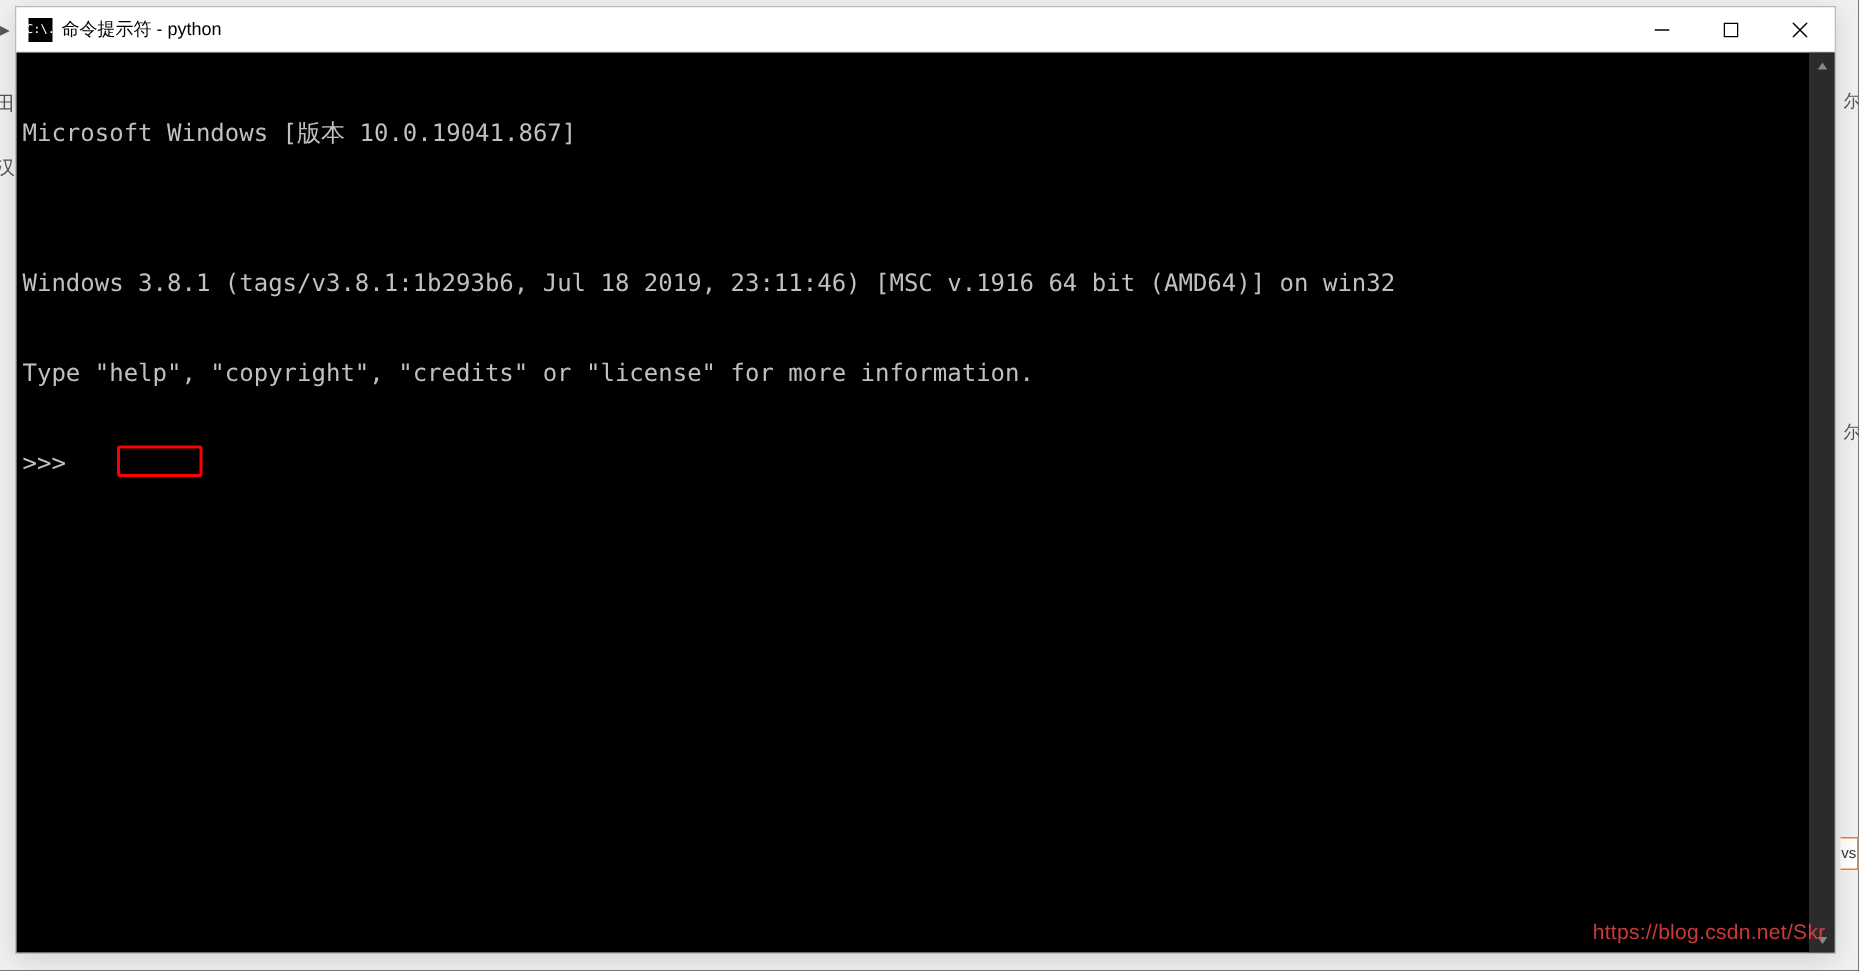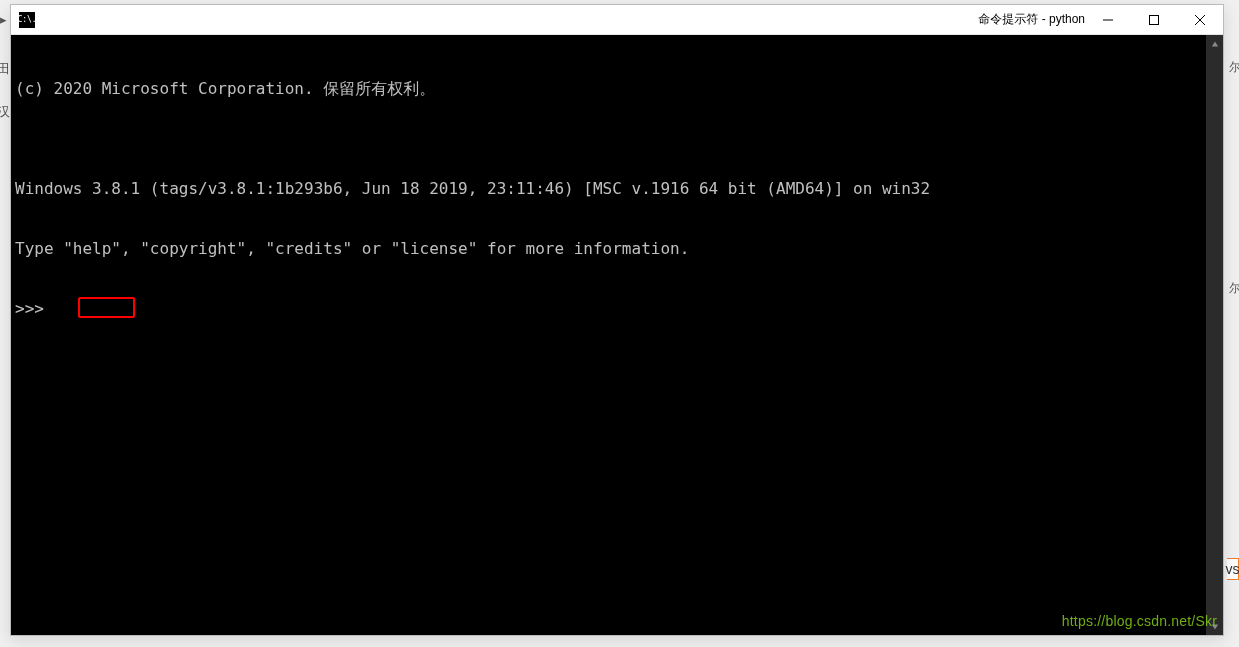--- a/index.html
+++ b/index.html
@@ -41,21 +41,20 @@
       background: #000;
       color: #fff;
       font-size: 8px;
       font-family: Consolas, monospace;
       line-height: 1;
     }
     .titlebar .title {
       font-size: 12px;
       color: #000;
       flex: 1;
-      text-align: right;
     }
     .win-controls { display: flex; height: 100%; }
     .win-btn {
       width: 46px;
       height: 100%;
       display: flex;
       align-items: center;
       justify-content: center;
       color: #000;
       font-family: "Segoe MDL2 Assets", sans-serif;
@@ -92,34 +91,34 @@
       flex-direction: column;
       justify-content: space-between;
       align-items: center;
     }
     .scroll-arrow { width:17px; height:17px; display:flex; align-items:center; justify-content:center; }
     .scroll-arrow svg { width:8px; height:8px; fill:#888; }
     .watermark {
       position: absolute;
       right: 6px;
       bottom: 4px;
-      color: #84cc16;
+      color: #ef4444;
       font-size: 14px;
       font-family: Arial, sans-serif;
       opacity: .85;
       letter-spacing: .2px;
     }
     .left-fragments {
       position: absolute;
       left: 0; top: 0; width: 10px; height: 100%;
     }
     .lf { position:absolute; font-size:13px; color:#555; }
     .right-fragments { position:absolute; right:0; top:0; width:12px; height:100%; }
     .rf { position:absolute; font-size:12px; color:#555; text-align:left; }
-    .rf-vs { position:absolute; right:0; top:558px; width:12px; height:22px; background:#fff; border:1px solid #f37f2f; border-left:none; font-size:14px; color:#333; display:flex; align-items:center; justify-content:center;}
+    .rf-vs { position:absolute; right:0; top:558px; width:12px; height:22px; background:#fff; border:1px solid #f37f2f; border-left:none; font-size:10px; color:#333; display:flex; align-items:center; justify-content:center;}
     .masked {
       display:inline-block;
       background:#111;
       color:#111;
       user-select:none;
     }
   </style>
 </head>
 <body>
 
@@ -152,23 +151,23 @@
       <div class="win-btn close">
         <svg viewBox="0 0 10 10">
             <line x1="0" y1="0" x2="10" y2="10"></line>
             <line x1="10" y1="0" x2="0" y2="10"></line>
           </svg>
       </div>
     </div>
   </div>
 
   <div class="terminal">
-    <span class="term-line">(c) 2020 Microsoft Corporation. 保留所有权利。</span>
+    <span class="term-line">Microsoft Windows [版本 10.0.19041.867]</span>
     <span class="term-line"></span>
-    <span class="term-line"><span>Windows </span><span id="pyver-hl">3.8.1</span><span> (tags/v3.8.1:1b293b6, Jun 18 2019, 23:11:46) [MSC v.1916 64 bit (AMD64)] on win32</span></span>
+    <span class="term-line"><span>Windows </span><span id="pyver-hl">3.8.1</span><span> (tags/v3.8.1:1b293b6, Jul 18 2019, 23:11:46) [MSC v.1916 64 bit (AMD64)] on win32</span></span>
     <span class="term-line">Type "help", "copyright", "credits" or "license" for more information.</span>
     <span class="term-line">&gt;&gt;&gt;</span>
 
     <div class="highlight-box" id="hl-box" style="left: 67.4375px; top: 262px; width: 56.1719px; height: 21px; border-color: rgb(255, 0, 0);"></div>
 
     <div class="scrollbar">
       <div class="scroll-arrow">
         <svg viewBox="0 0 10 10">
             <path d="M5 2 L9 8 L1 8 Z"></path>
           </svg>

